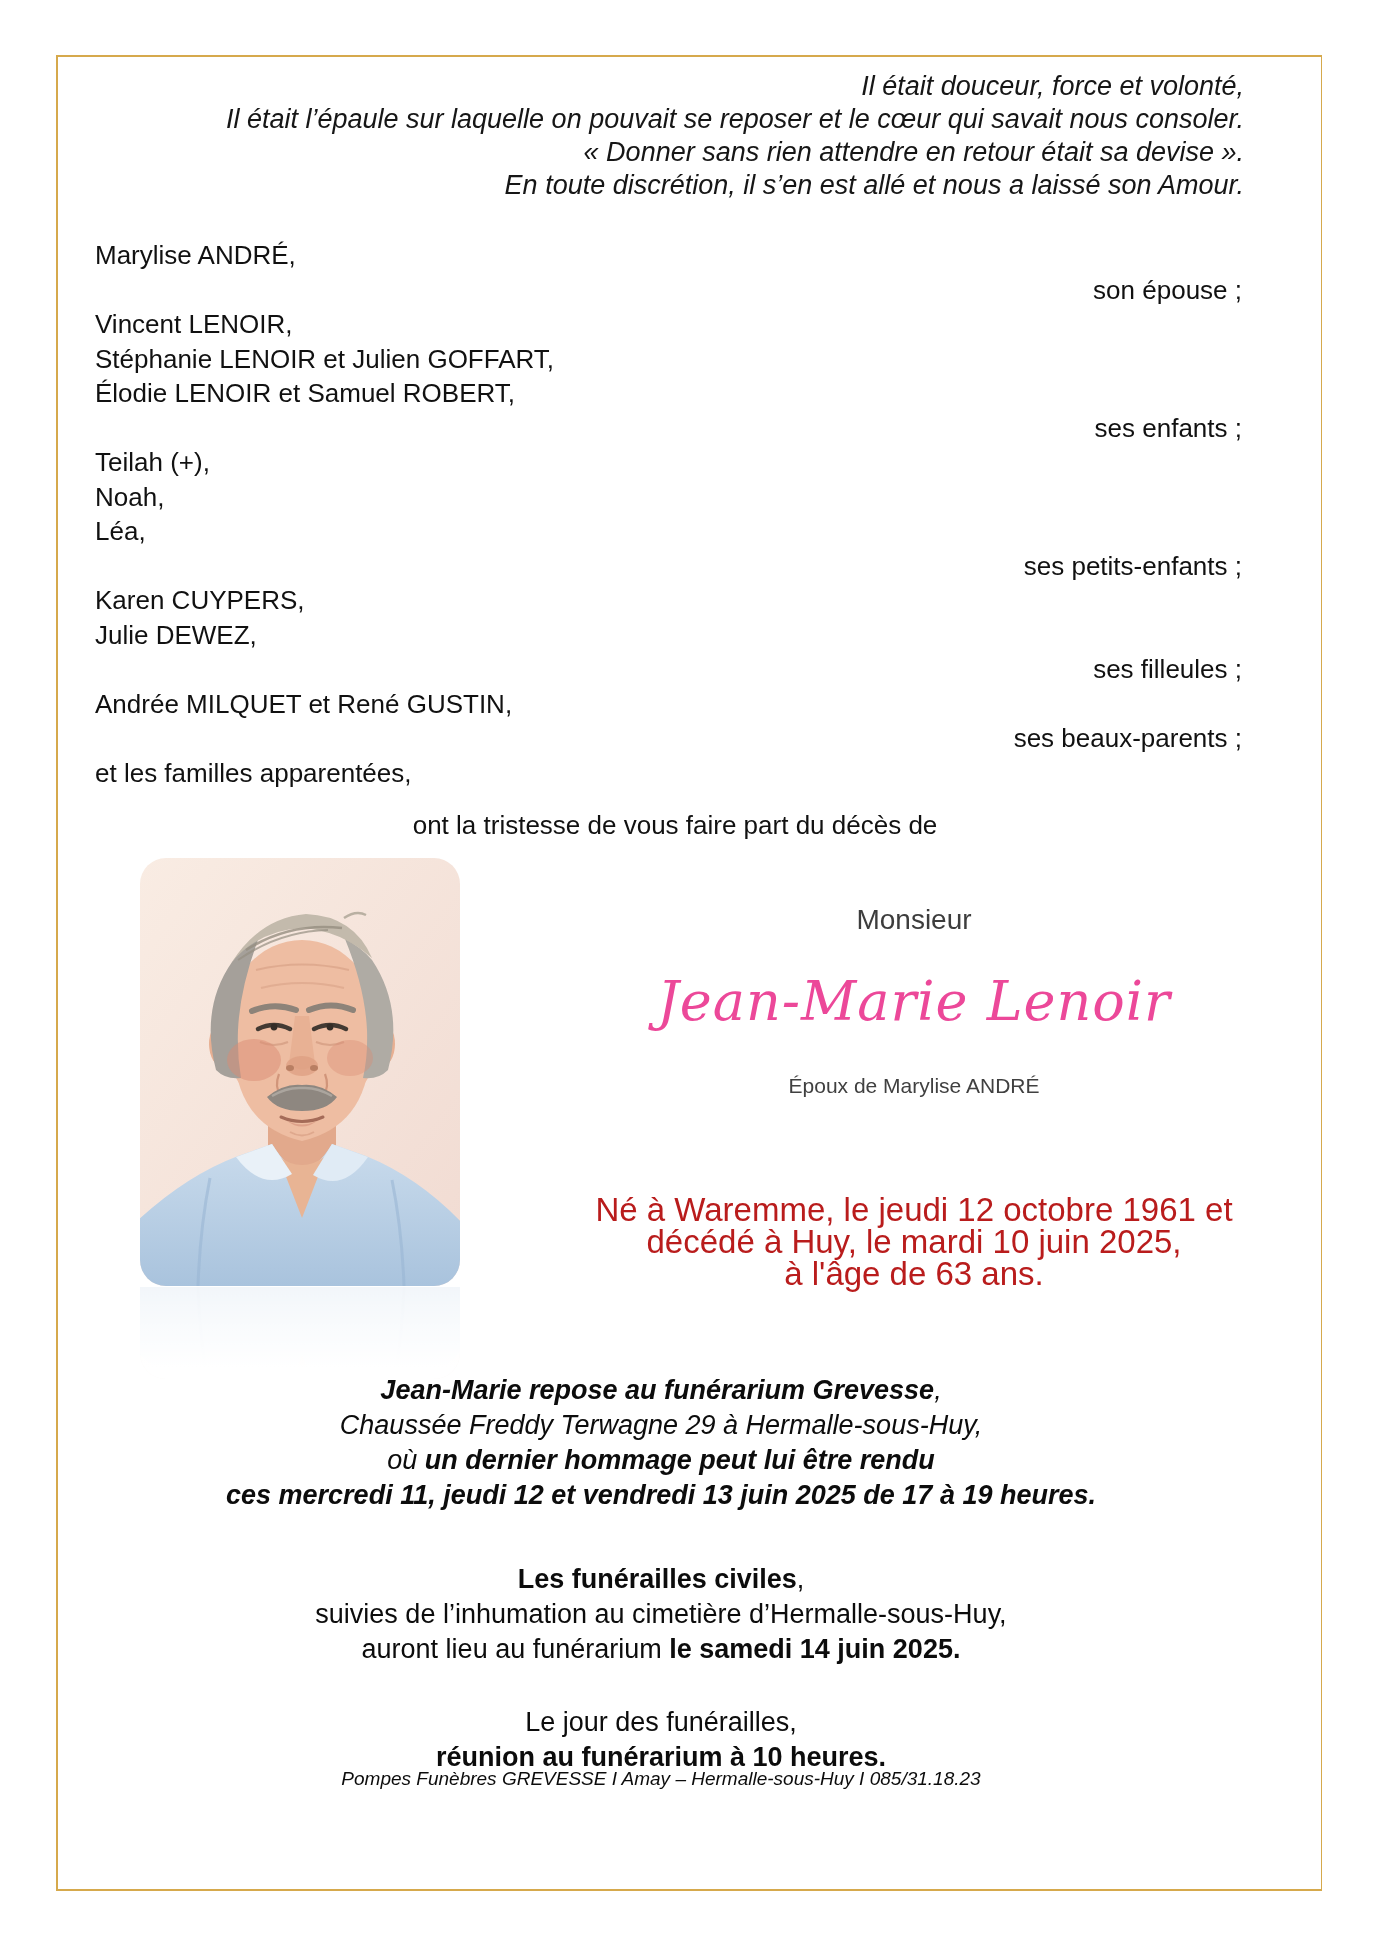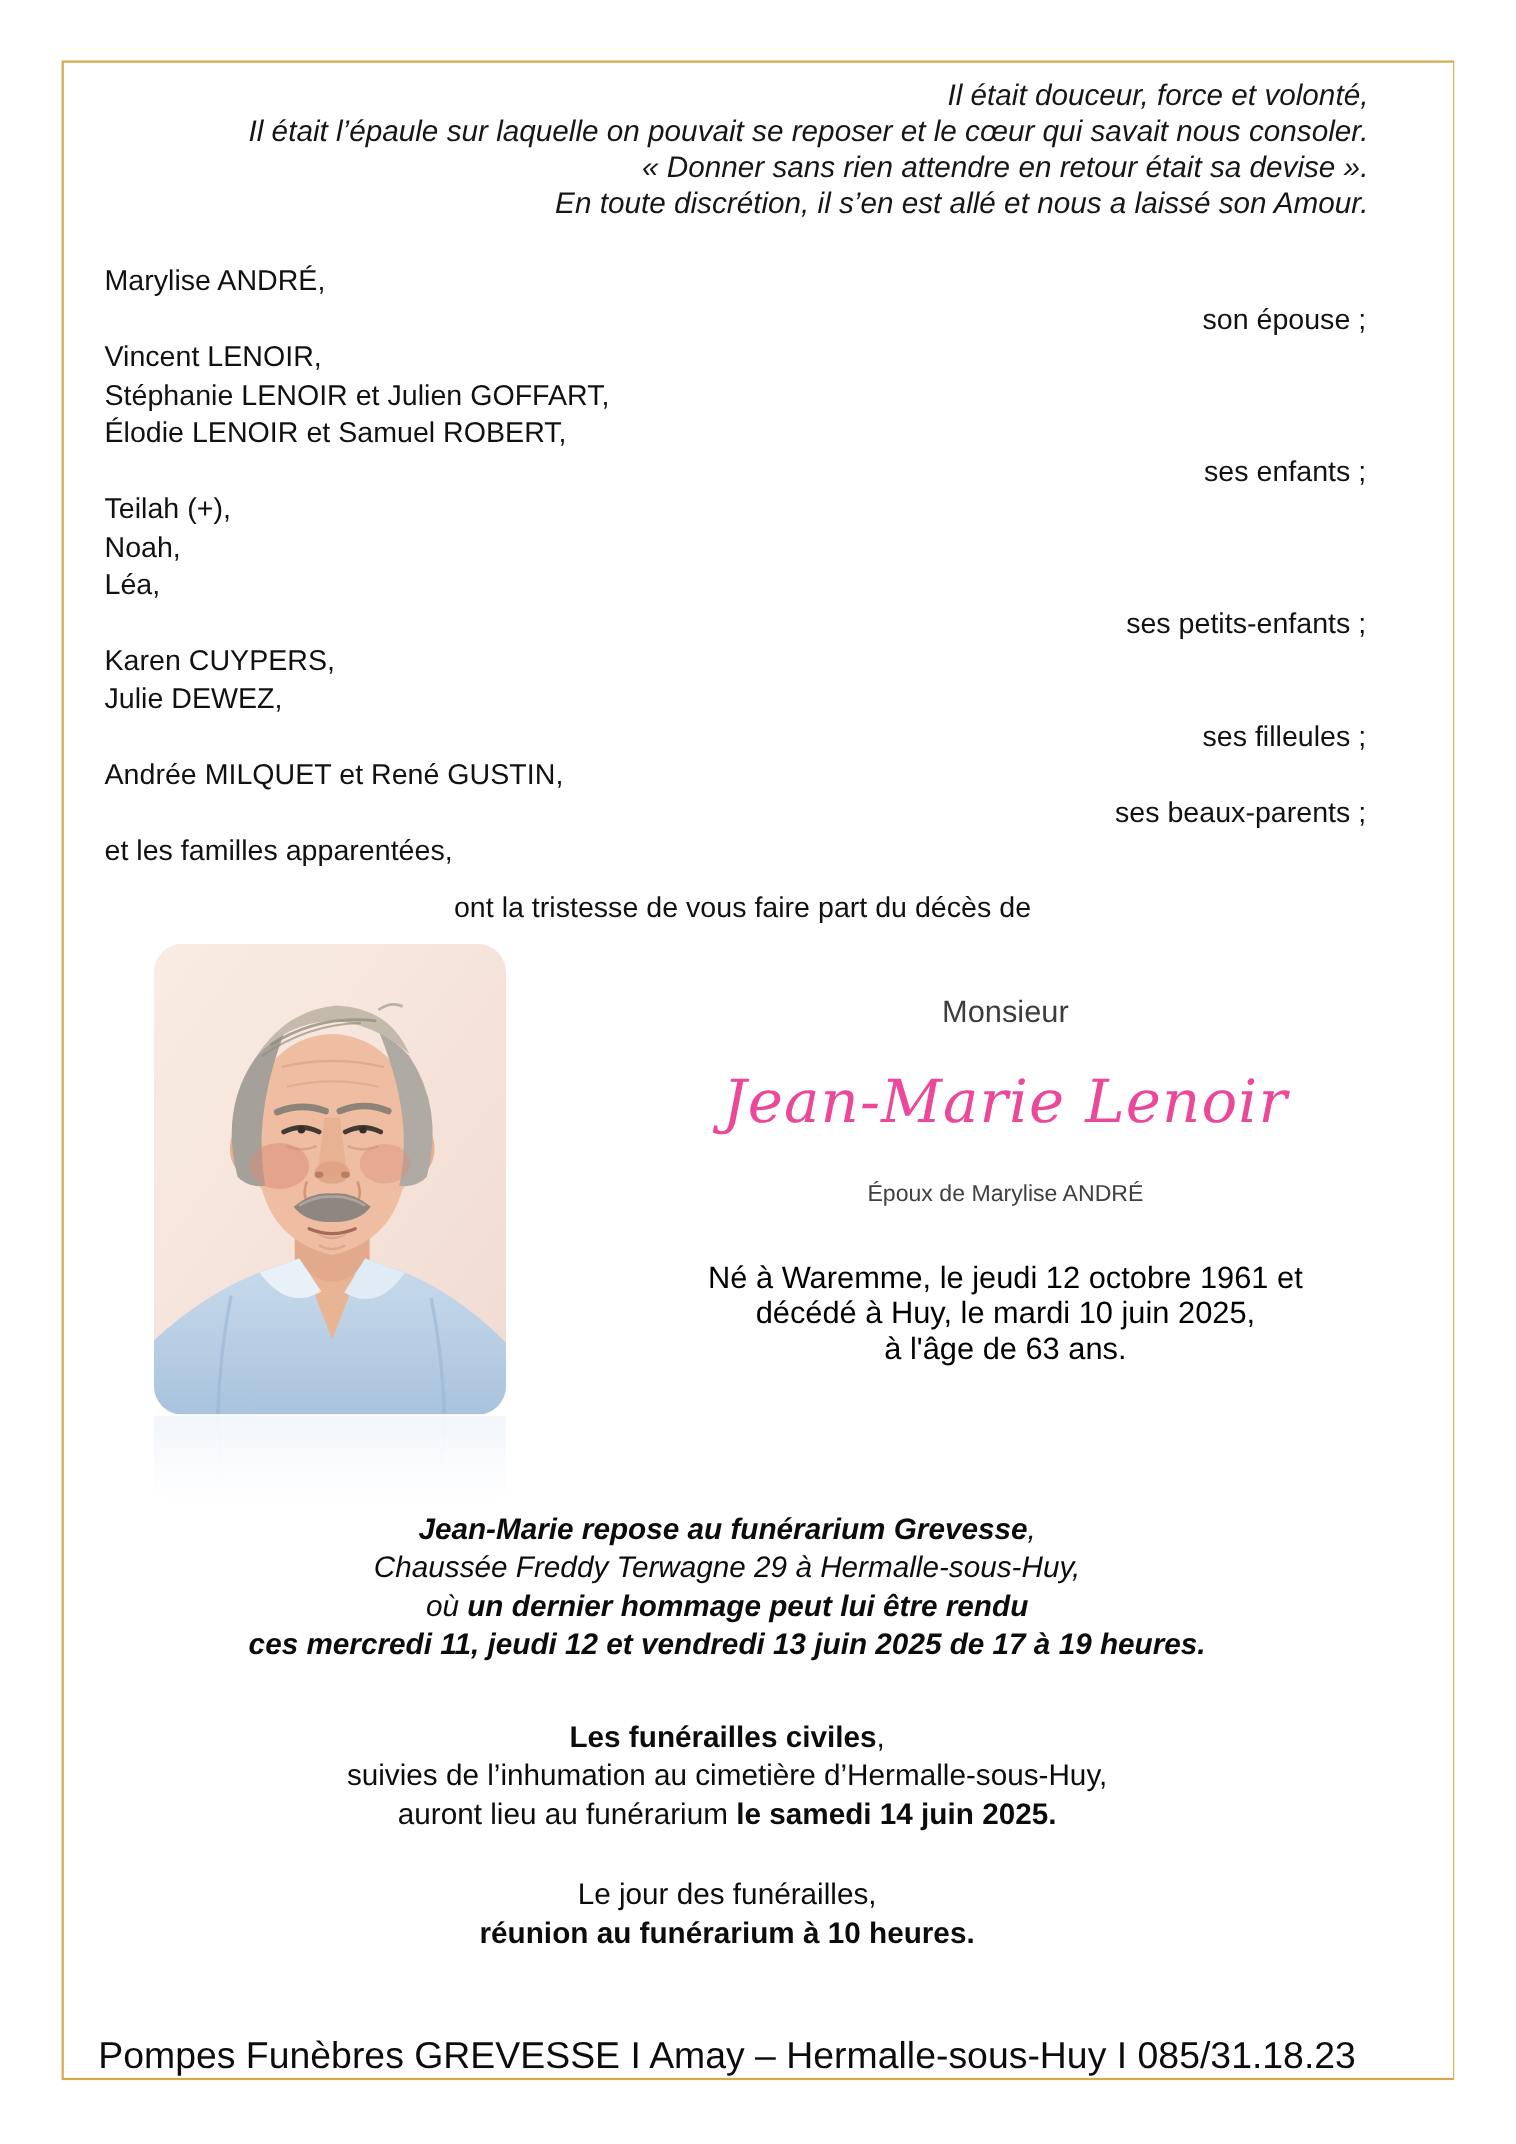--- a/index.html
+++ b/index.html
@@ -54,29 +54,29 @@
     position:absolute;left:500px;width:828px;top:902px;
     text-align:center;
   }
   .salutation{font-size:28px;line-height:36px;color:#3d3d3d;}
   .script-name{
     font-family:"DejaVu Serif", serif;font-style:italic;
     font-size:54px;line-height:128px;color:#ec4899;letter-spacing:1px;
     white-space:nowrap;
   }
   .spouse{font-size:21px;line-height:40px;color:#404040;}
-  .life{margin-top:40px;font-size:28px;line-height:32px;color:#000000;}
+  .life{margin-top:88px;font-size:33px;line-height:32px;color:#b91c1c;}
   .centerblock{
     position:absolute;left:56px;right:56px;text-align:center;
     font-size:27px;line-height:35px;color:#0c0c0c;
   }
   .wake{top:1373px;font-style:italic;}
   .funeral{top:1562px;}
   .meeting{top:1705px;}
-  .footer{top:1852px;font-size:34px;}
+  .footer{top:1761px;font-size:19px;font-style:italic;}
   .b{font-weight:bold;}
 </style>
 </head>
 <body>
 
 <div class="page">
 
   <div class="gold-frame"></div>
 
   <div class="quote">

